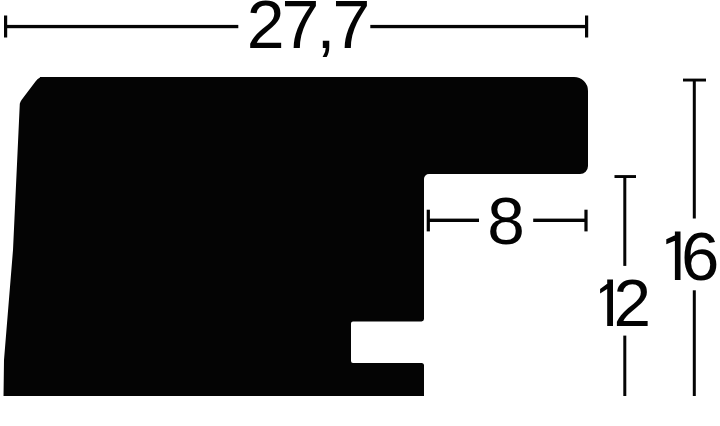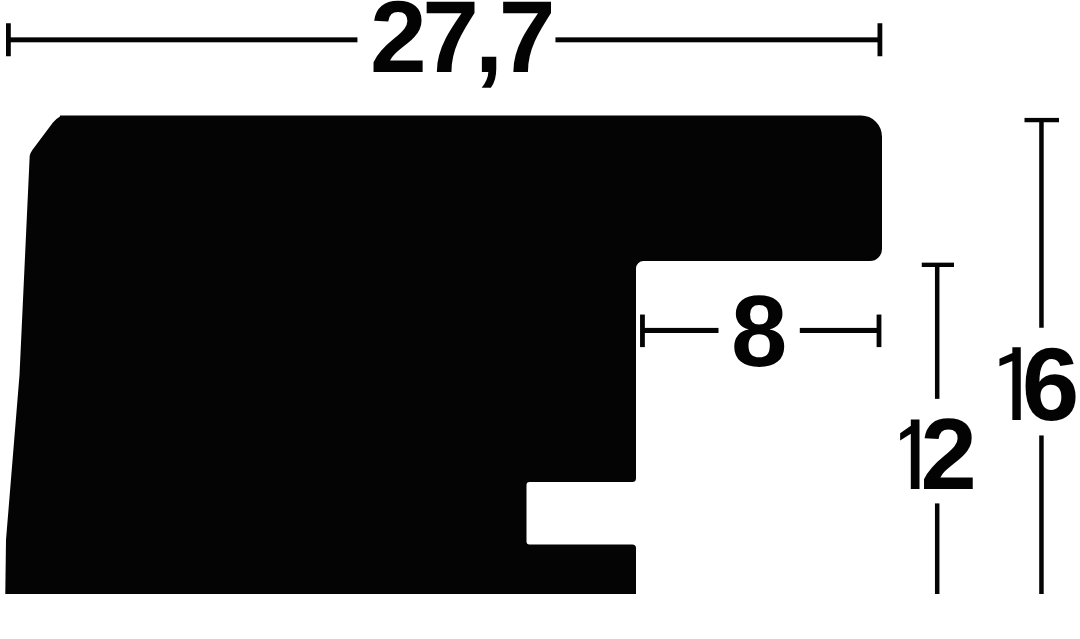--- a/index.html
+++ b/index.html
@@ -1,16 +1,16 @@
 <!DOCTYPE html>
 <html><head>
 <meta charset="utf-8">
 <style>
   html,body{margin:0;padding:0;background:#fff;}
-  .page{position:relative;width:720px;height:396px;overflow:hidden;background:#fff;font-weight:bold;}
+  .page{position:relative;width:720px;height:396px;overflow:hidden;background:#fff;}
   svg{display:block;}
   text{font-family:"Liberation Sans",sans-serif;fill:#030303;}
 </style>
 </head>
 <body>
 <div class="page">
 <svg width="720" height="426" viewBox="0 0 720 426" xmlns="http://www.w3.org/2000/svg">
 
   <path d="M 40 77
            L 574 77

